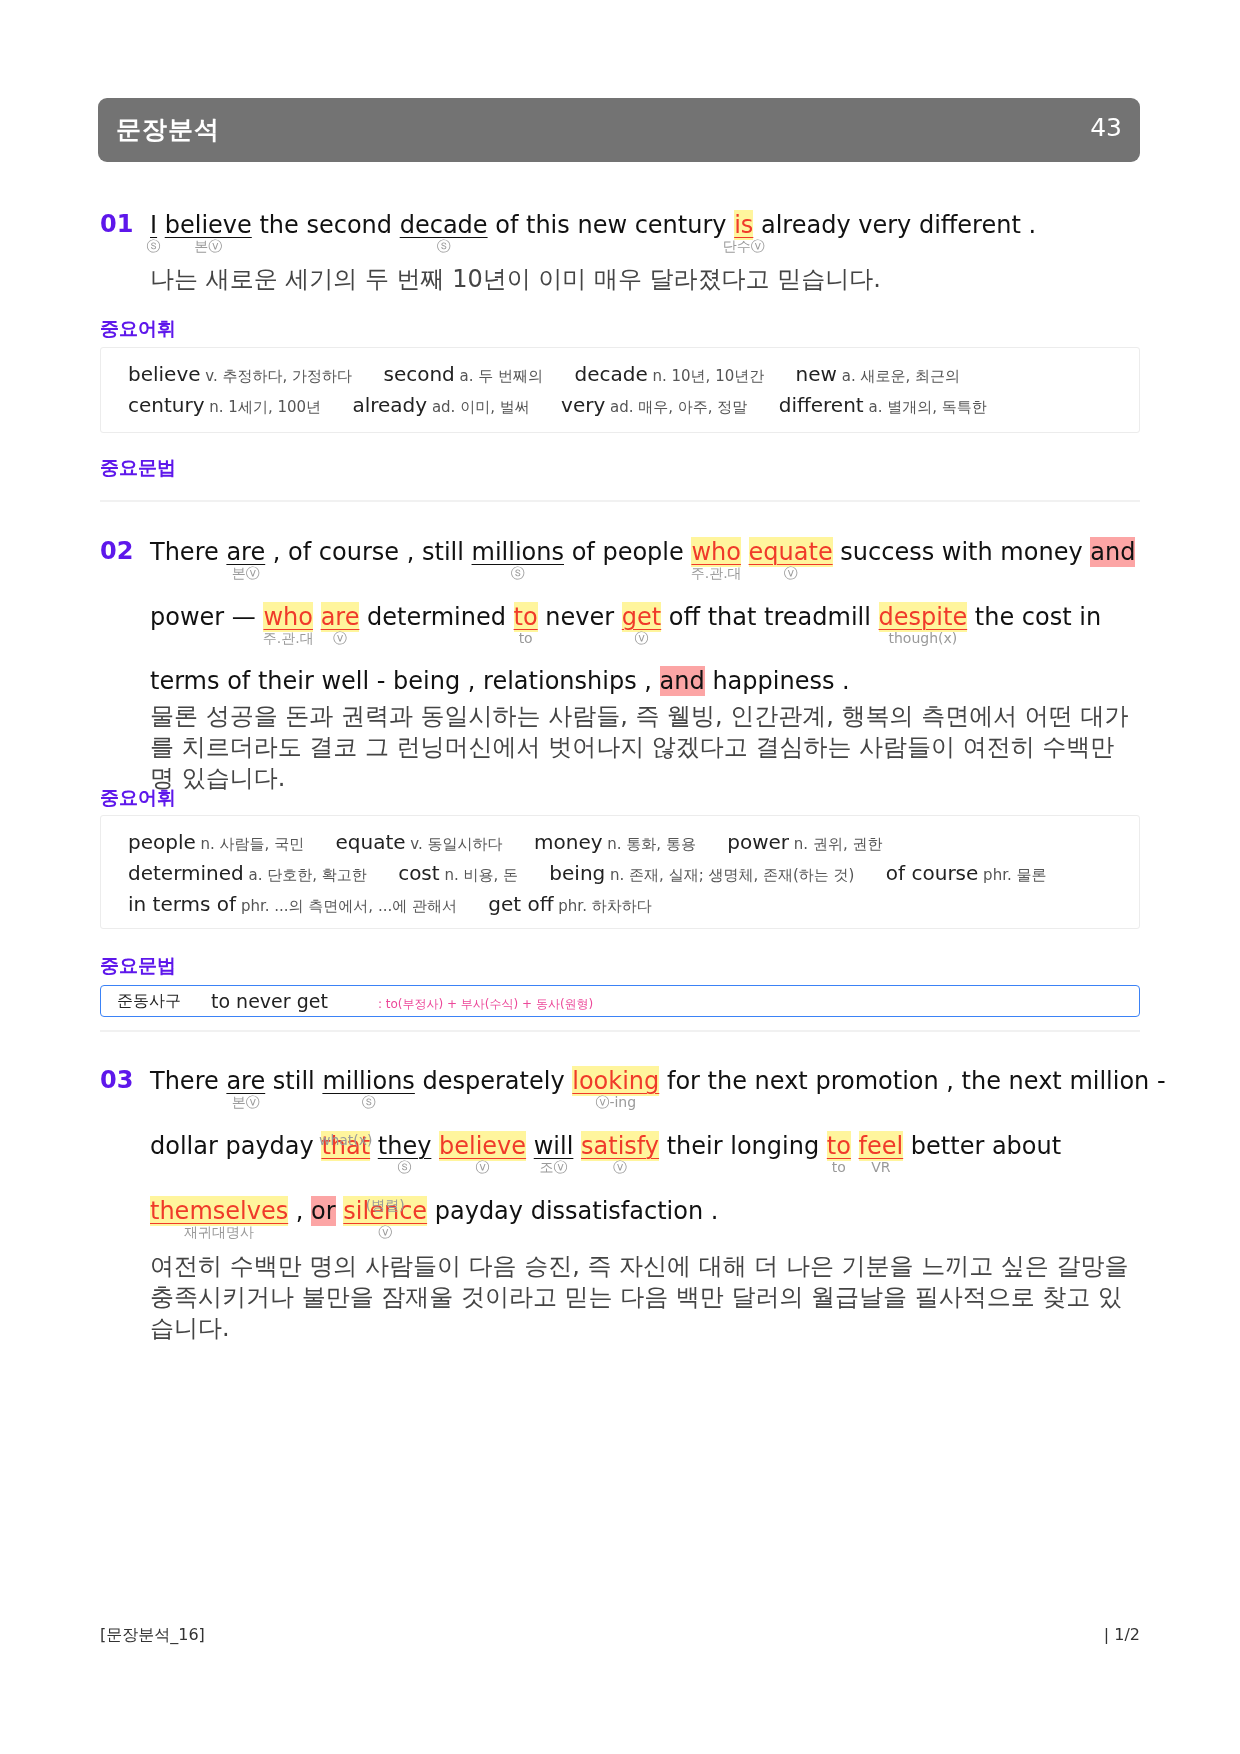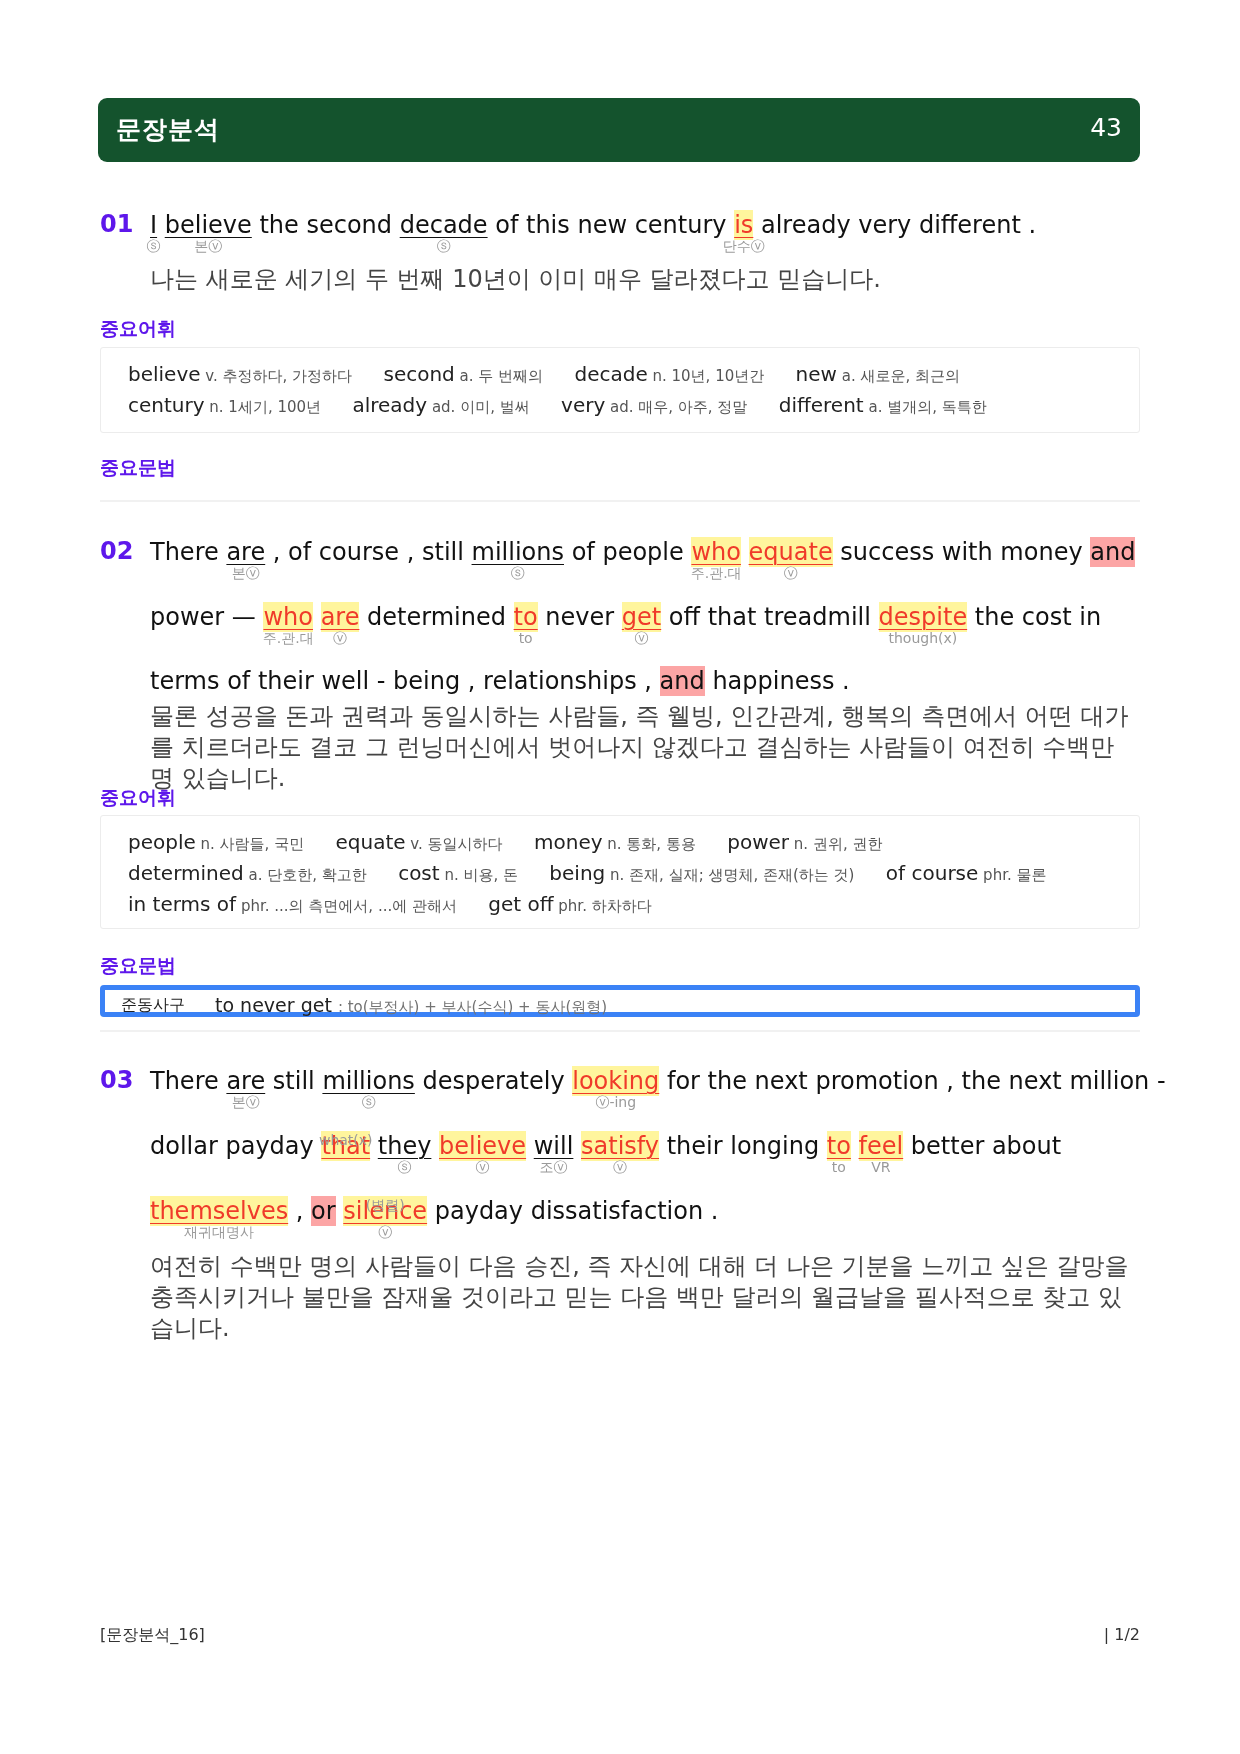--- a/index.html
+++ b/index.html
@@ -1,37 +1,37 @@
 <!DOCTYPE html>
 <html><head>
 <meta charset="utf-8">
 <style>
   html, body { margin:0; padding:0; background:#fff; }
   body { width:1240px; height:1754px; position:relative; font-family:"DejaVu Sans", sans-serif; color:#111; overflow:hidden; }
-  .header { position:absolute; left:98px; top:98px; width:1042px; height:64px; background:#14532d; border-radius:9px; color:#fff; }
+  .header { position:absolute; left:98px; top:98px; width:1042px; height:64px; background:#737373; border-radius:9px; color:#fff; }
   .header .title { position:absolute; left:18px; top:15px; font-size:25px; font-weight:bold; letter-spacing:1px; }
   .header .page { position:absolute; right:18px; top:15px; font-size:25px; }
   .num { position:absolute; left:100px; color:#5E17EB; font-size:24px; font-weight:bold; }
   .sline { position:absolute; left:150px; font-size:24px; white-space:nowrap; line-height:30px; }
   .w { position:relative; display:inline-block; }
   .ul { text-decoration:underline; text-underline-offset:4px; text-decoration-thickness:1px; }
   .hl { background:#FFF59D; color:#F03A2A; text-decoration:underline; text-decoration-color:#F03A2A; text-underline-offset:4px; text-decoration-thickness:1px; }
   .gray { background:#fca5a5; }
   .tag { position:absolute; left:50%; transform:translateX(-50%); top:28px; font-size:14px; color:#9a9a9a; white-space:nowrap; line-height:16px; }
   .tag.above { top:-22px;margin-top:23px; }
   .trans { position:absolute; left:150px; font-size:24px; color:#444; line-height:31px; width:990px; }
   .sec { position:absolute; left:100px; font-size:19px; font-weight:bold; color:#5E17EB; }
   .vbox { position:absolute; left:100px; width:1040px; border:1px solid #ececec; border-radius:3px; box-sizing:border-box; padding:12px 16px; font-size:20px; line-height:29px; color:#222; }
   .vbox .item { margin-right:14px; white-space:nowrap;margin-left:11px; }
   .vbox .def { font-size:15px; color:#555; }
   .divider { position:absolute; left:100px; width:1040px; height:2px; background:#f1f1f1; }
-  .gbox { position:absolute; left:100px; width:1040px; height:32px; border:5px solid #3b82f6; border-radius:4px; box-sizing:border-box; font-size:17px; line-height:30px; }
+  .gbox { position:absolute; left:100px; width:1040px; height:32px; border:1px solid #3b82f6; border-radius:4px; box-sizing:border-box; font-size:17px; line-height:30px; }
   .gbox .gtype { position:absolute; left:16px; top:0; font-size:16px; color:#222; }
   .gbox .gexpr { position:absolute; left:110px; top:0; font-size:19px; color:#222; }
-  .gbox .gdesc { font-size:15px; color:#737373; }
+  .gbox .gdesc { font-size:12px; color:#ec4899;margin-left:44px; }
   .footer { position:absolute; top:1625px; font-size:16px; color:#333; }
 </style>
 </head>
 <body>
 
 <div class="header">
   <span class="title">문장분석</span>
   <span class="page">43</span>
 </div>
 

